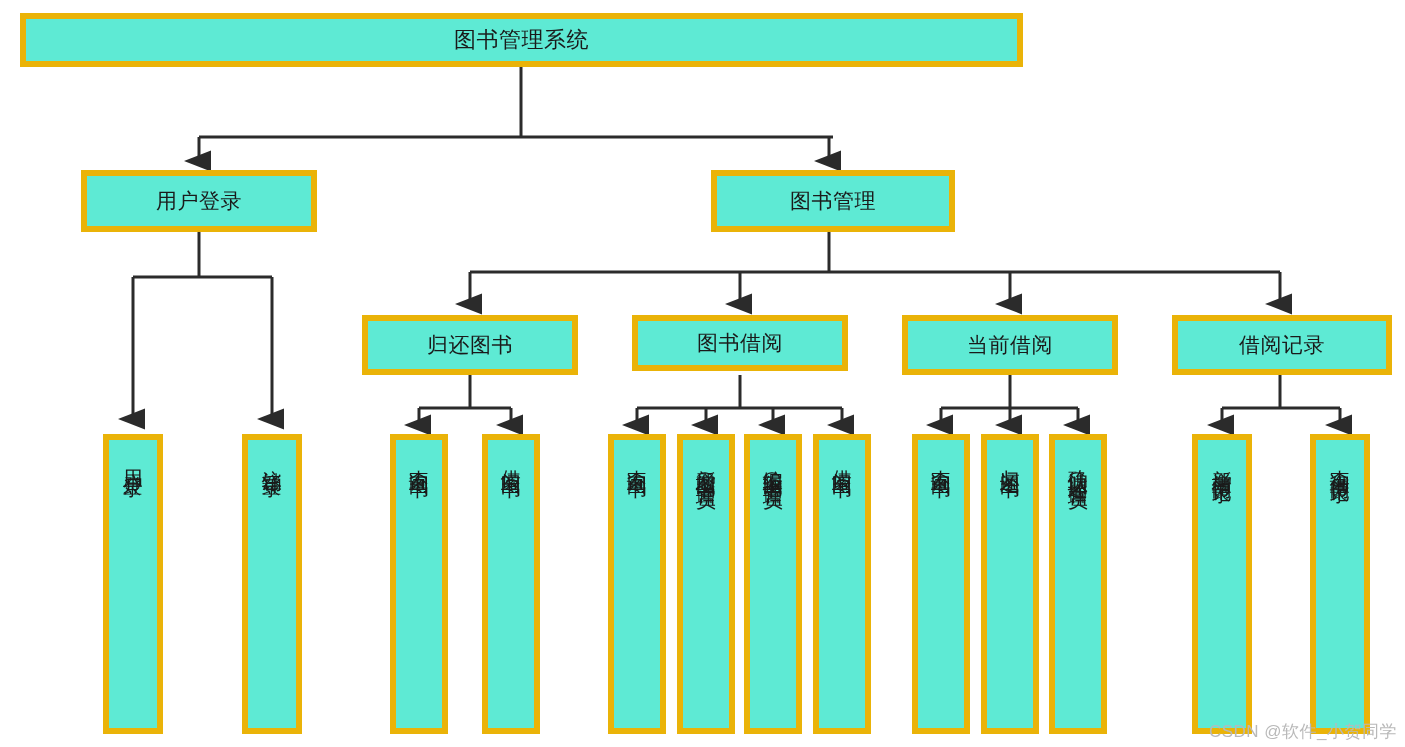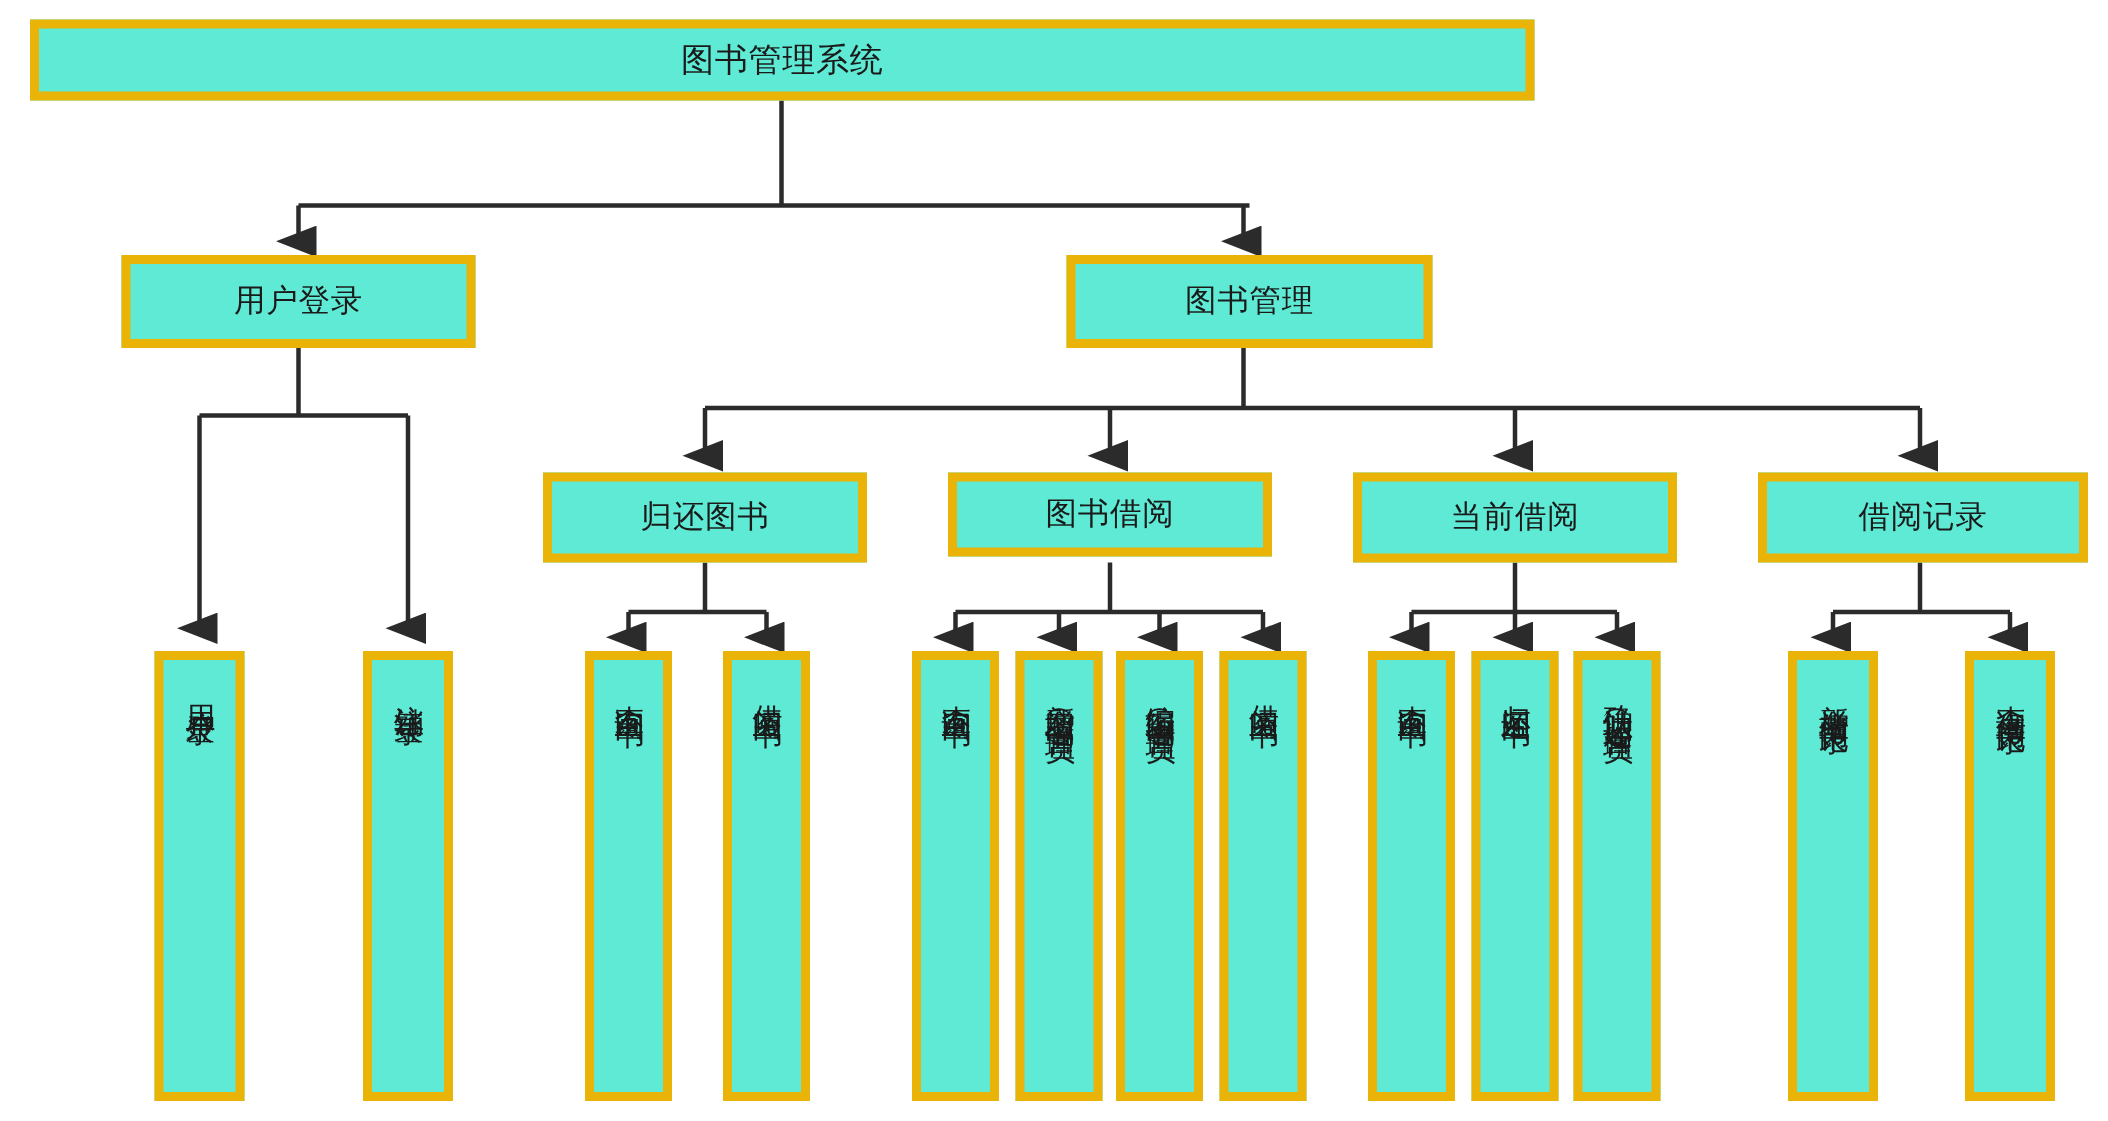--- a/index.html
+++ b/index.html
@@ -205,14 +205,15 @@
   </div>
 
   <div class="node vert" style="left:1192px; top:434px; width:60px; height:300px;">
     <span class="node-label">新增借阅记录</span>
   </div>
 
   <div class="node vert" style="left:1310px; top:434px; width:60px; height:300px;">
     <span class="node-label">查询借阅记录</span>
   </div>
 
+  <div class="watermark">CSDN @软件_小贺同学</div>
 
 </div>
 
 </body></html>

